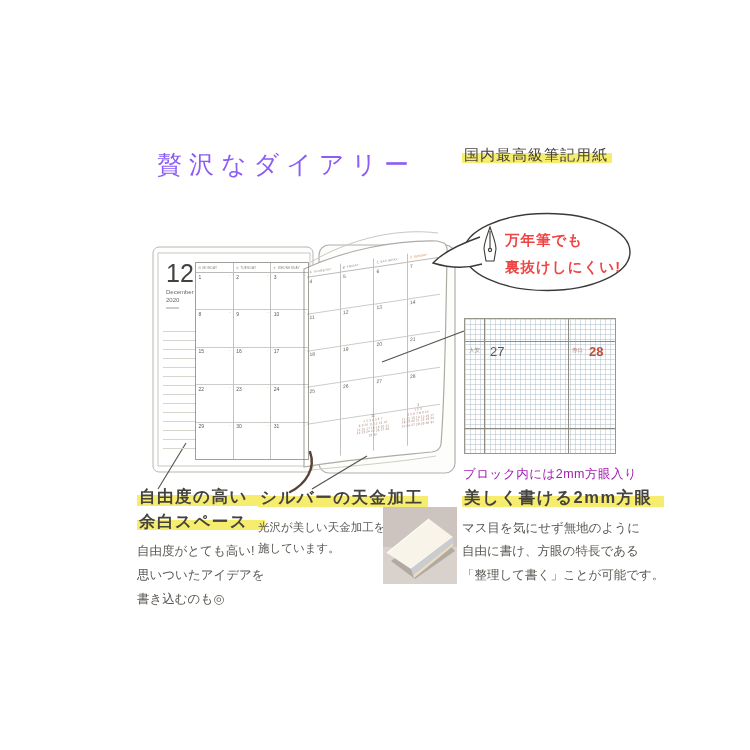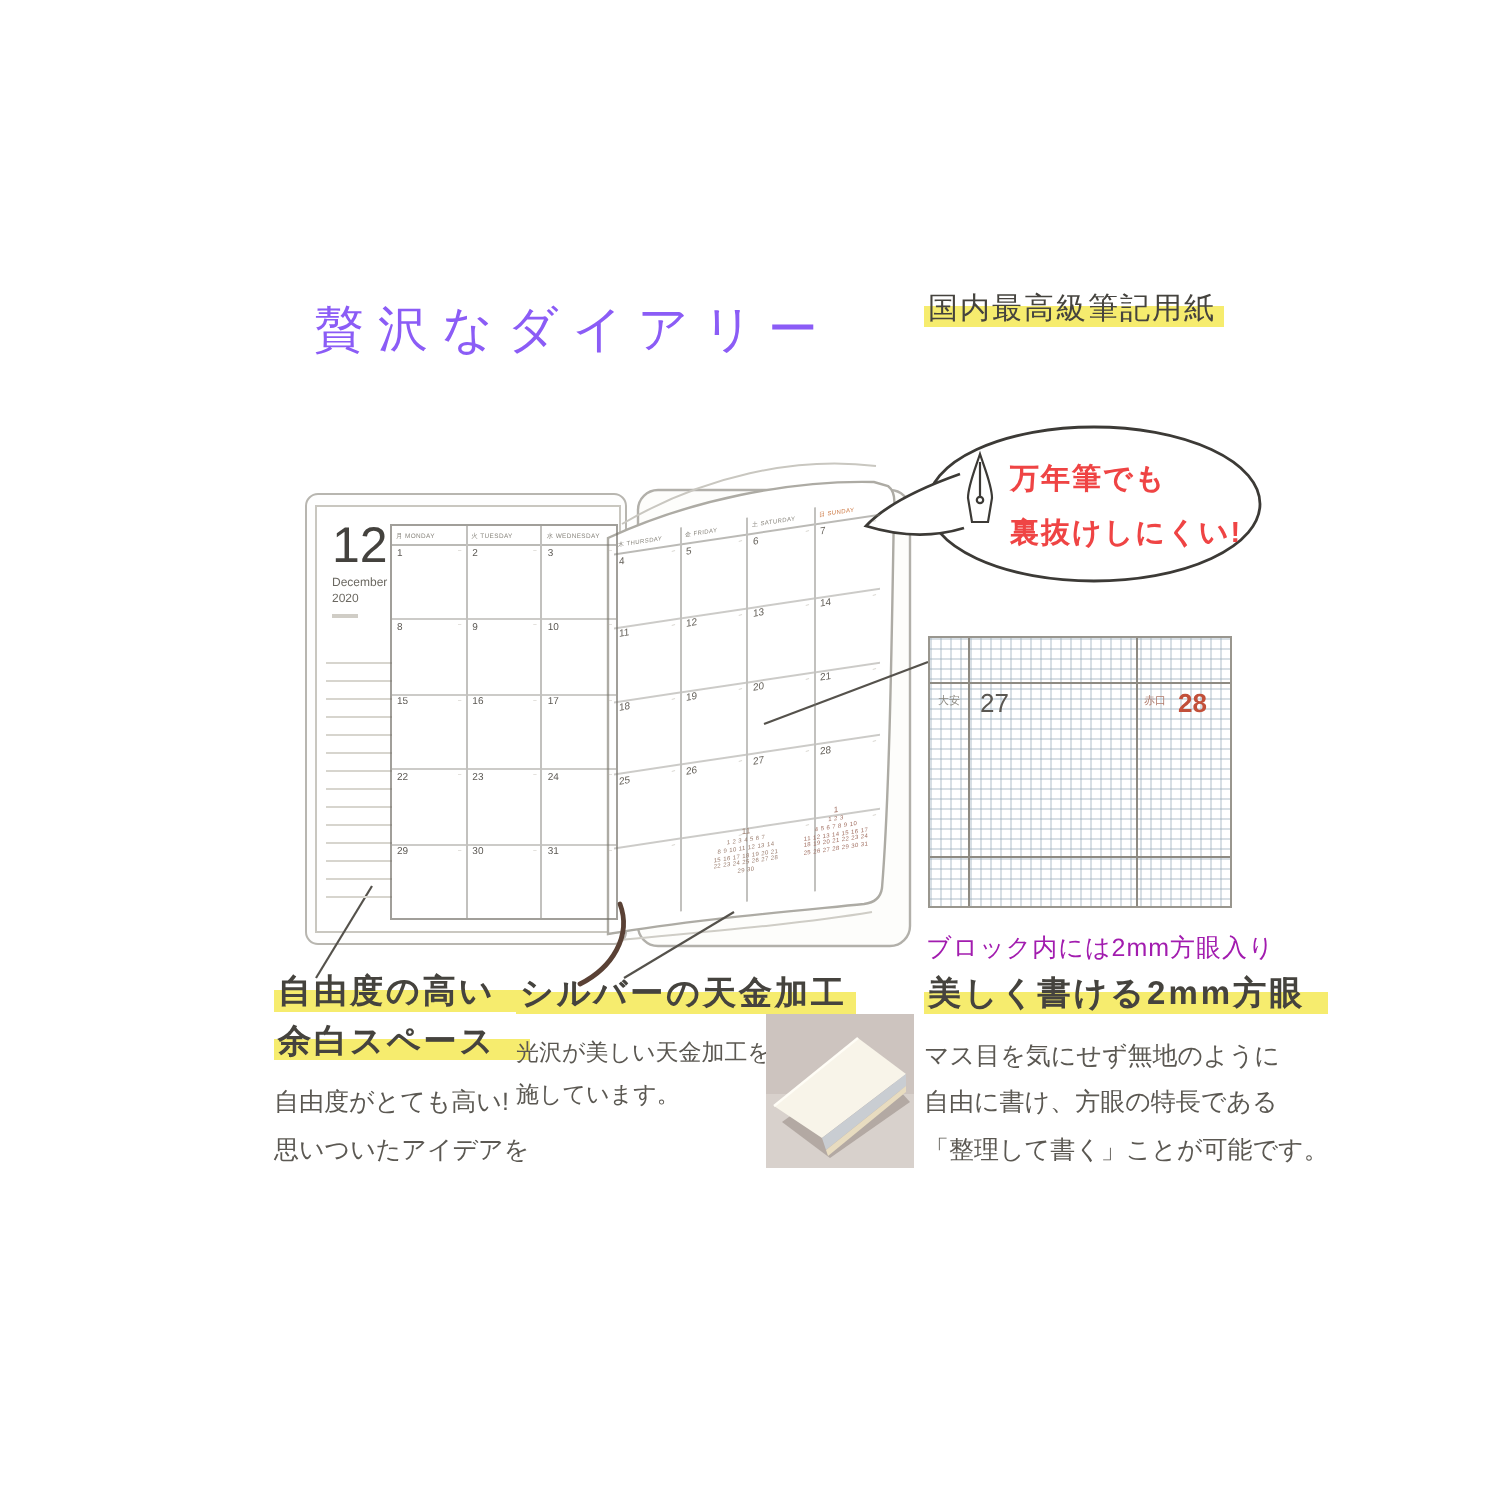--- a/index.html
+++ b/index.html
@@ -243,20 +243,21 @@
   <div class="abs grid-caption">ブロック内には2mm方眼入り</div>
 
   <div class="abs feature" id="feat-margin">
     <div class="feature-head">
       <span class="hl" style="display:block;">自由度の高い</span>
       <span class="hl" style="display:block;">余白スペース</span>
     </div>
     <div class="feature-body">
       <div>自由度がとても高い!</div>
       <div>思いついたアイデアを</div>
+      <div>書き込むのも◎</div>
     </div>
   </div>
 
   <div class="abs feature" id="feat-gilt">
     <div class="feature-head">
       <span class="hl" style="display:block;">シルバーの天金加工</span>
     </div>
     <div class="feature-body">
       <div>光沢が美しい天金加工を</div>
       <div>施しています。</div>

